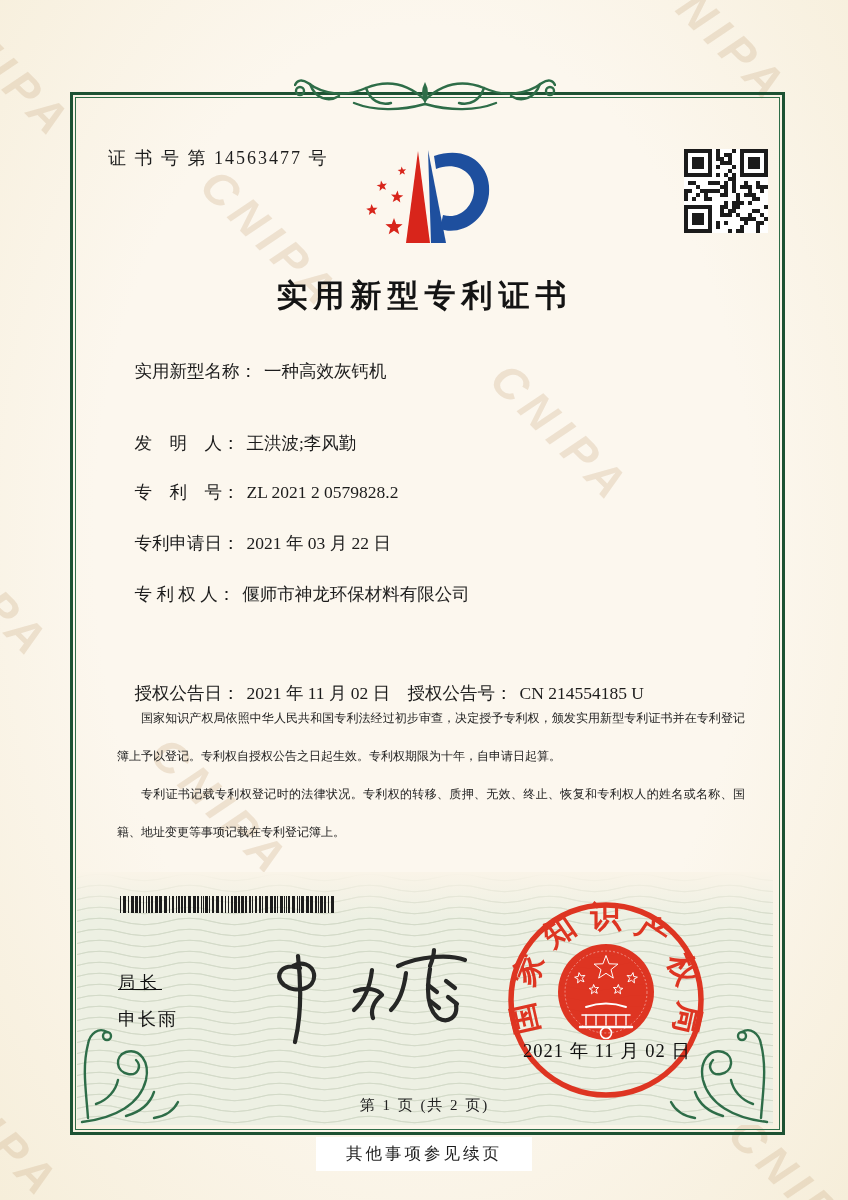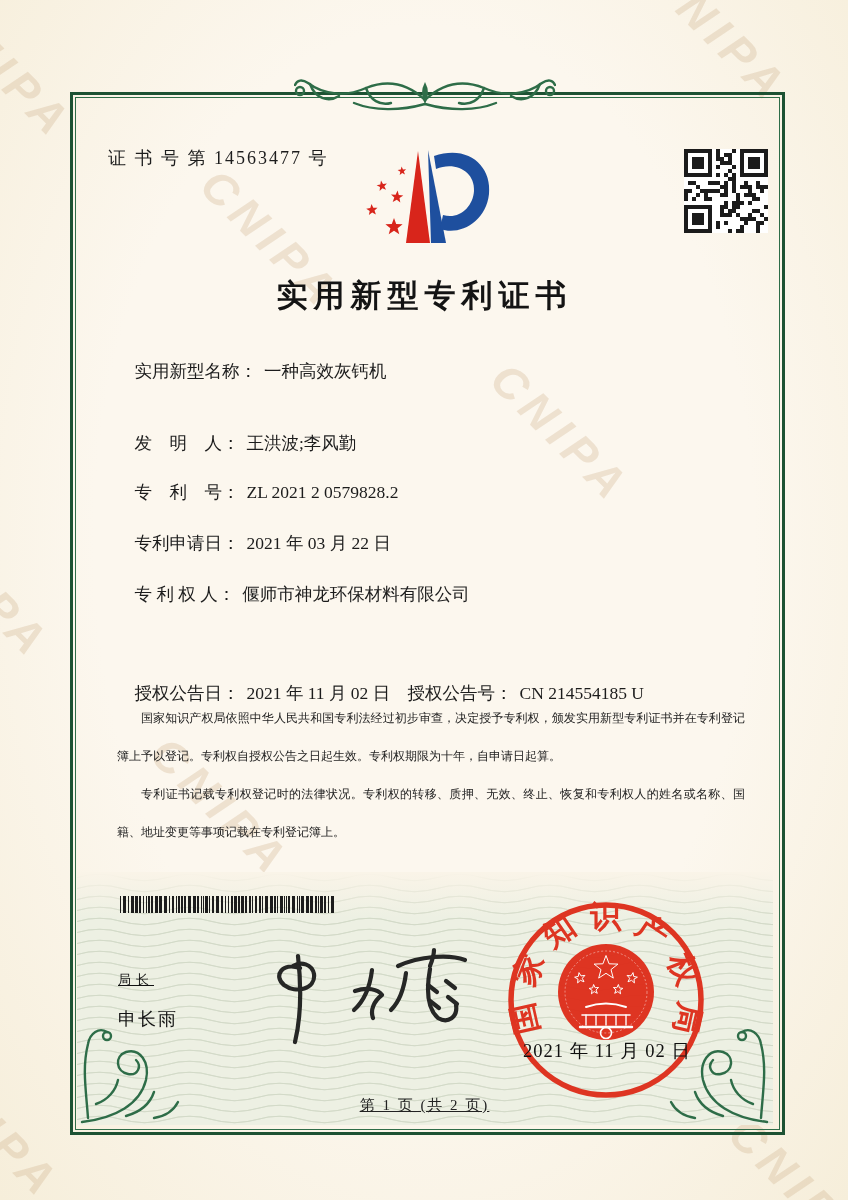--- a/index.html
+++ b/index.html
@@ -31,30 +31,30 @@
   .title{position:absolute;left:70px;top:254px;width:709px;text-align:center;
          font-size:31px;font-weight:700;letter-spacing:6px;color:#141414;z-index:2;margin-top:21px;}
   .row{position:absolute;left:117px;right:80px;font-size:17.5px;color:#1c1c1c;
        white-space:pre;z-index:2;}
   .fvalue{margin-left:7px;}
   .grantno{position:absolute;left:390px;font-size:17.5px;color:#1c1c1c;white-space:pre;z-index:2;}
   .bodytext{position:absolute;left:117px;width:628px;top:699px;font-size:12px;
             line-height:38px;color:#222;text-align:justify;z-index:2;}
   .bodytext p{margin:0;text-indent:2em;}
   .barcode{position:absolute;left:120px;top:896px;z-index:2;}
-  .officer-title{position:absolute;left:118px;top:971px;font-size:13px;letter-spacing:5px;
+  .officer-title{position:absolute;left:118px;top:971px;font-size:17px;letter-spacing:5px;
                  color:#111;z-index:2;text-decoration:underline;}
   .officer-name{position:absolute;left:118px;top:1007px;font-size:18px;letter-spacing:2px;
                 color:#111;z-index:2;}
   .signature{position:absolute;left:222px;top:943px;z-index:3;}
   .seal{position:absolute;left:500px;top:894px;z-index:3;opacity:.96;}
   .seal-date{position:absolute;left:517px;top:1038px;width:180px;text-align:center;
              font-size:18.5px;letter-spacing:1px;color:#101010;z-index:4;white-space:pre;}
   .pagenum{position:absolute;left:70px;top:1096px;width:709px;text-align:center;
-           font-size:15px;letter-spacing:2px;color:#222;z-index:2;white-space:pre;text-decoration:underline;}
+           font-size:15px;letter-spacing:2px;color:#222;z-index:2;white-space:pre;}
   .contnote{position:absolute;left:50%;top:1137px;transform:translateX(-50%);
             background:#ffffff;padding:6px 30px;font-size:16.5px;letter-spacing:3px;
             color:#1c1c1c;z-index:3;white-space:pre;}
 </style>
 </head>
 <body>
 
 <div class="page">
 
   <span class="wm" style="left:-40px;top:-12px">CNIPA</span>
@@ -395,14 +395,15 @@
         <path d="M82,121 h48" stroke-width="1.6"></path>
         <path d="M86,121 v10 M96,121 v10 M106,121 v10 M116,121 v10 M126,121 v10" stroke-width="1.4"></path>
         <path d="M80,133 h52" stroke-width="2.4"></path>
         <circle cx="106" cy="139" r="5.5" stroke-width="1.6"></circle>
       </g>
     </g>
   </svg>
   <div class="seal-date">2021 年 11 月 02 日</div>
 
   <div class="pagenum">第 1 页 (共 2 页)</div>
+  <div class="contnote">其他事项参见续页</div>
 
 </div>
 
 </body></html>

